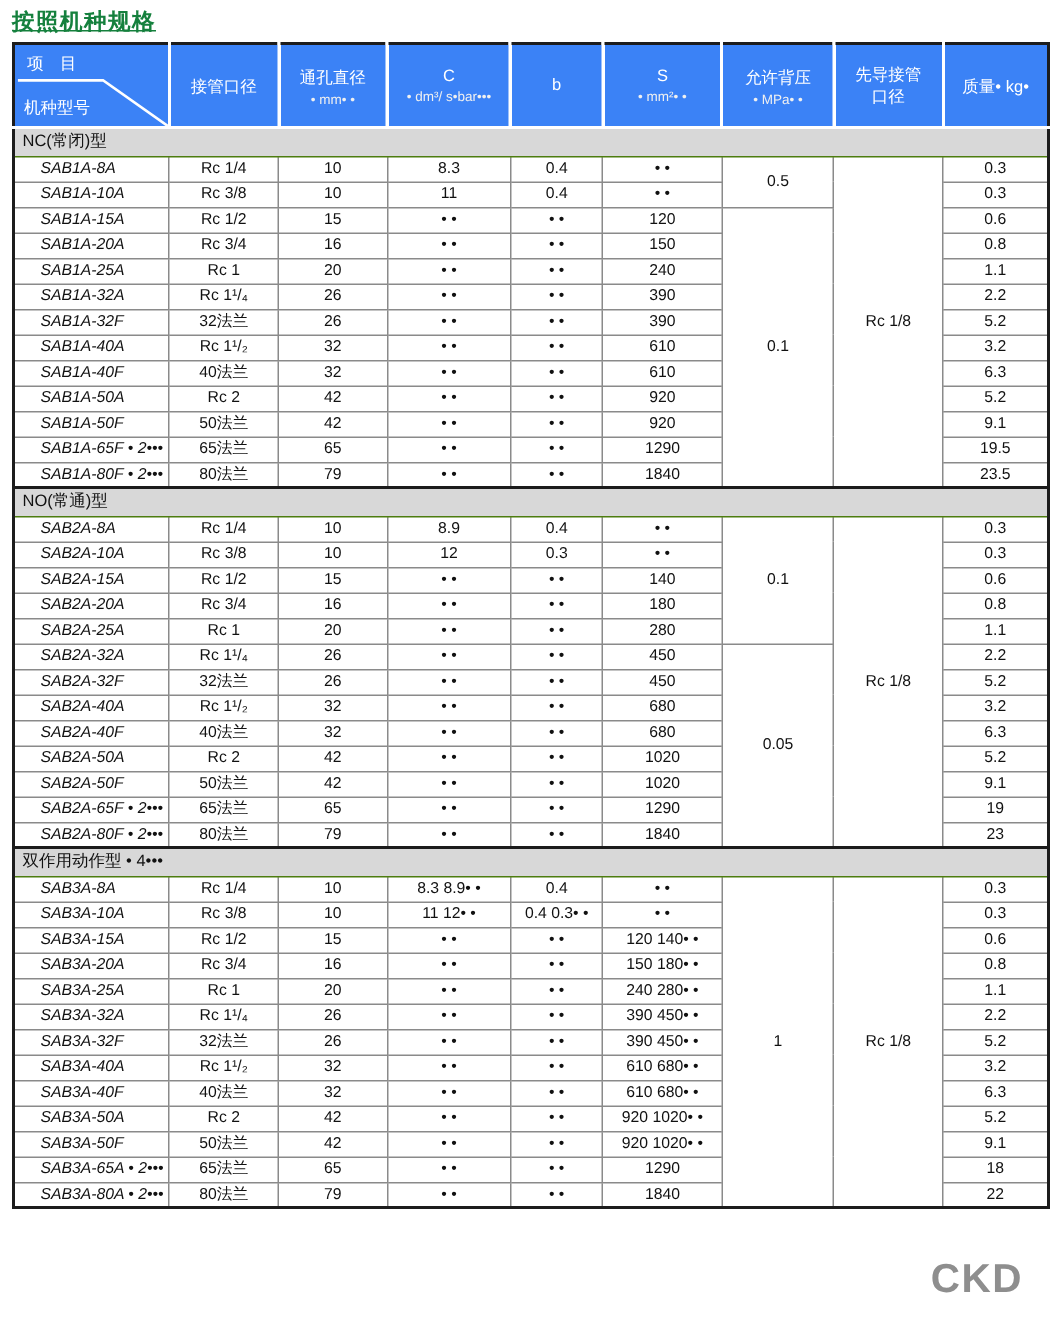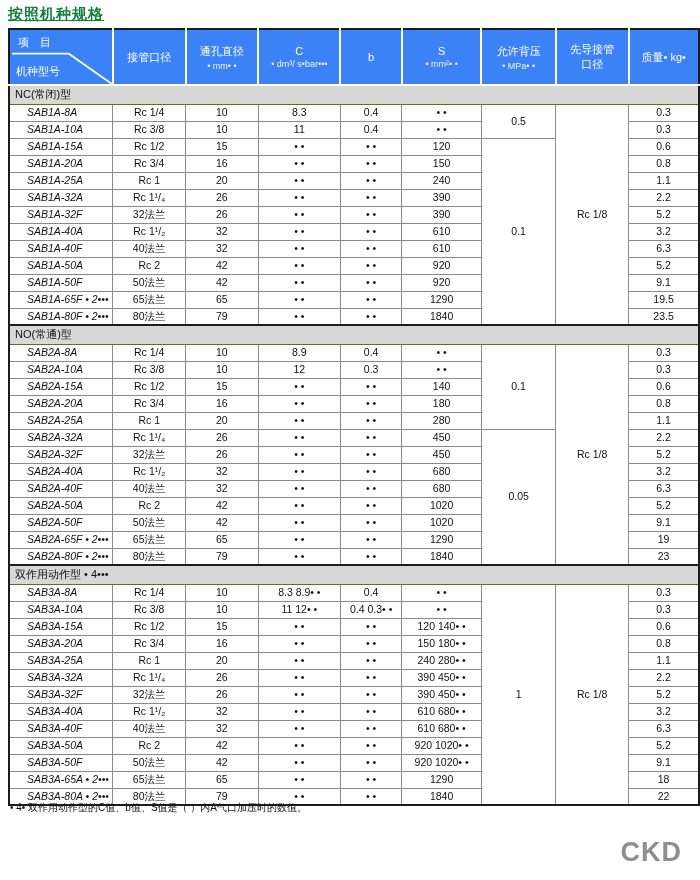--- a/index.html
+++ b/index.html
@@ -457,17 +457,16 @@
           <td class="col-bore">79</td>
           <td class="col-c">• •</td>
           <td class="col-b">• •</td>
           <td class="col-s">1840</td>
           <td class="col-weight">22</td>
         </tr>
       </tbody>
   </table>
 
   <div id="footnotes">
-    <div>• 4• 双作用动作型的C值、b值、S值是（ ）内A气口加压时的数值。</div>
   </div>
 
   <div id="logo">CKD</div>
 </div>
 
 </body></html>

